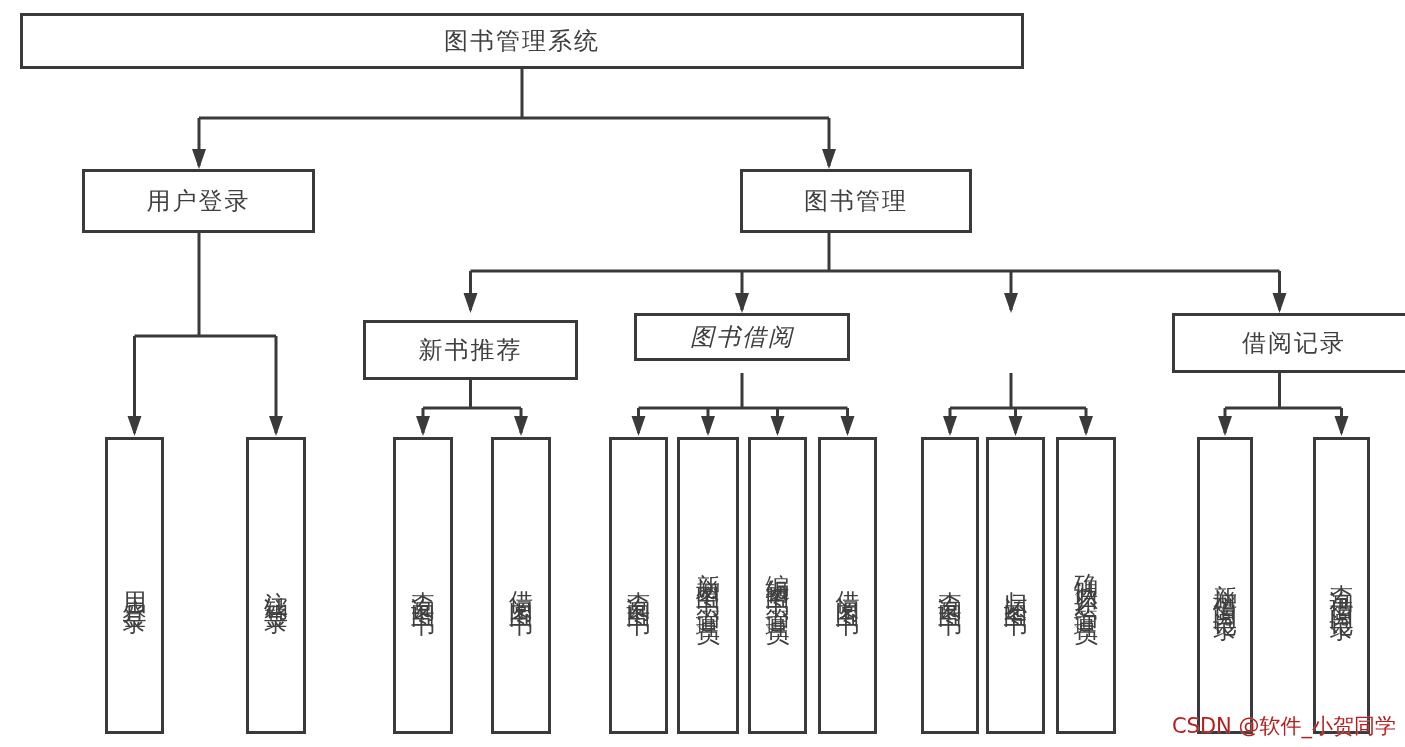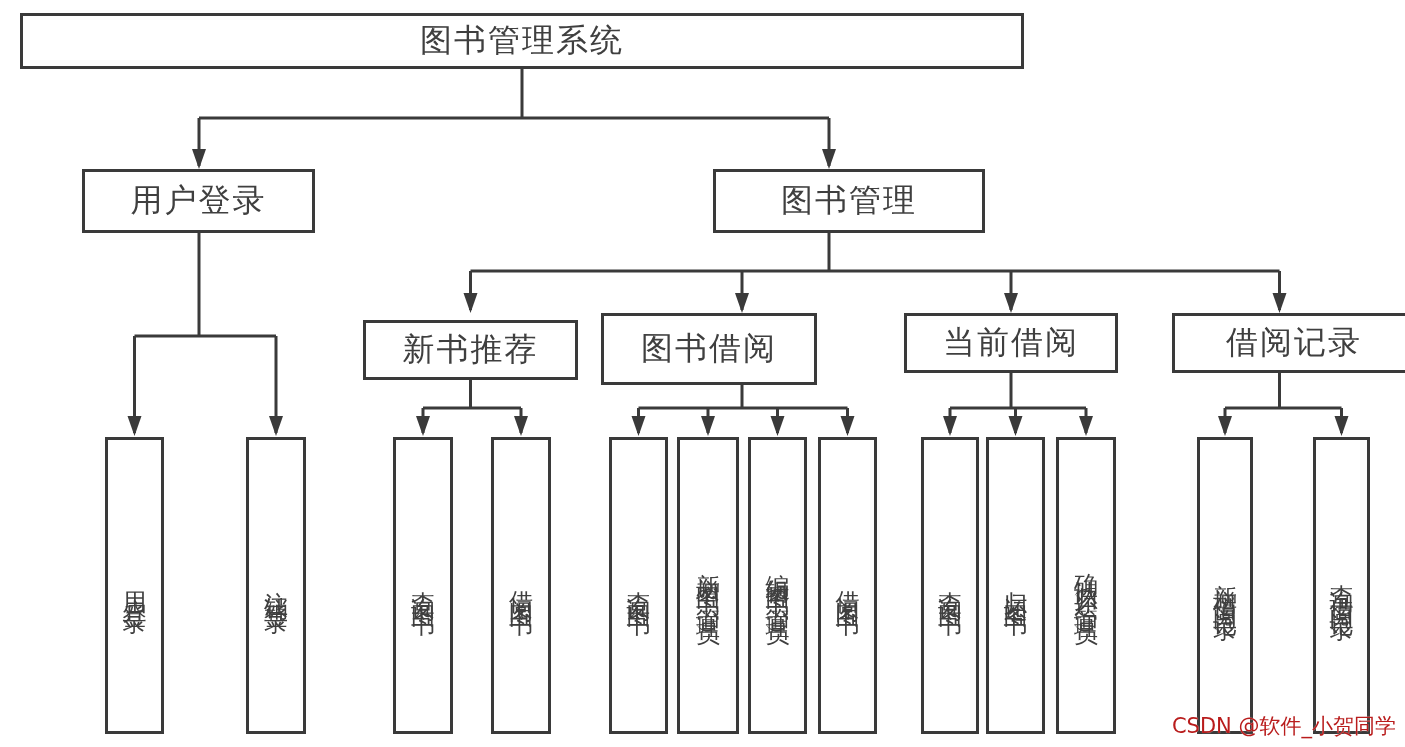--- a/index.html
+++ b/index.html
@@ -26,21 +26,21 @@
     box-sizing: border-box;
     border: 3px solid #3a3a3a;
     background: #ffffff;
     color: #3f3f3f;
     display: flex;
     align-items: center;
     justify-content: center;
     z-index: 1;
   }
   .node.h {
-    font-size: 32px;
+    font-size: 24px;
     letter-spacing: 2px;
     white-space: nowrap;
   }
   .node.v {
     writing-mode: vertical-lr;
     text-orientation: mixed;
     font-size: 24px;
     letter-spacing: 7px;
     white-space: nowrap;
   }
@@ -94,25 +94,24 @@
       <use href="#ah" x="1015.5" y="436"></use>
       <use href="#ah" x="1086" y="436"></use>
       <use href="#ah" x="1225" y="436"></use>
       <use href="#ah" x="1341.5" y="436"></use>
     </g>
   </svg>
 
   <div class="node h" style="left:20px; top:13px; width:1004px; height:56px;">图书管理系统</div>
 
   <div class="node h" style="left:82px; top:169px; width:233px; height:64px;">用户登录</div>
-  <div class="node h" style="left:713px; top:169px; width:272px; height:64px;">图书管理</div>
+  <div class="node h" style="left:740px; top:169px; width:232px; height:64px;">图书管理</div>
 
   <div class="node h" style="left:363px; top:313px; width:215px; height:60px;margin-top:7px;">新书推荐</div>
-  <div class="node h" style="left:601px; top:313px; width:216px; height:72px;">图书借阅</div>
-  <div class="node h" style="left:904px; top:313px; width:214px; height:60px;">当前借阅</div>
+  <div class="node h" style="left:634px; top:313px; width:216px; height:48px;font-style:italic;">图书借阅</div>
   <div class="node h" style="left:1172px; top:313px; width:244px; height:60px;">借阅记录</div>
 
   <div class="node v" style="left:105px; top:437px; width:59px; height:297px;">用户登录</div>
   <div class="node v" style="left:246px; top:437px; width:60px; height:297px;">注销登录</div>
 
   <div class="node v" style="left:393px; top:437px; width:60px; height:297px;">查询图书</div>
   <div class="node v" style="left:491px; top:437px; width:60px; height:297px;">借阅图书</div>
 
   <div class="node v" style="left:609px; top:437px; width:59px; height:297px;">查询图书</div>
   <div class="node v" style="left:677px; top:437px; width:62px; height:297px;">新增图书（管理员）</div>

